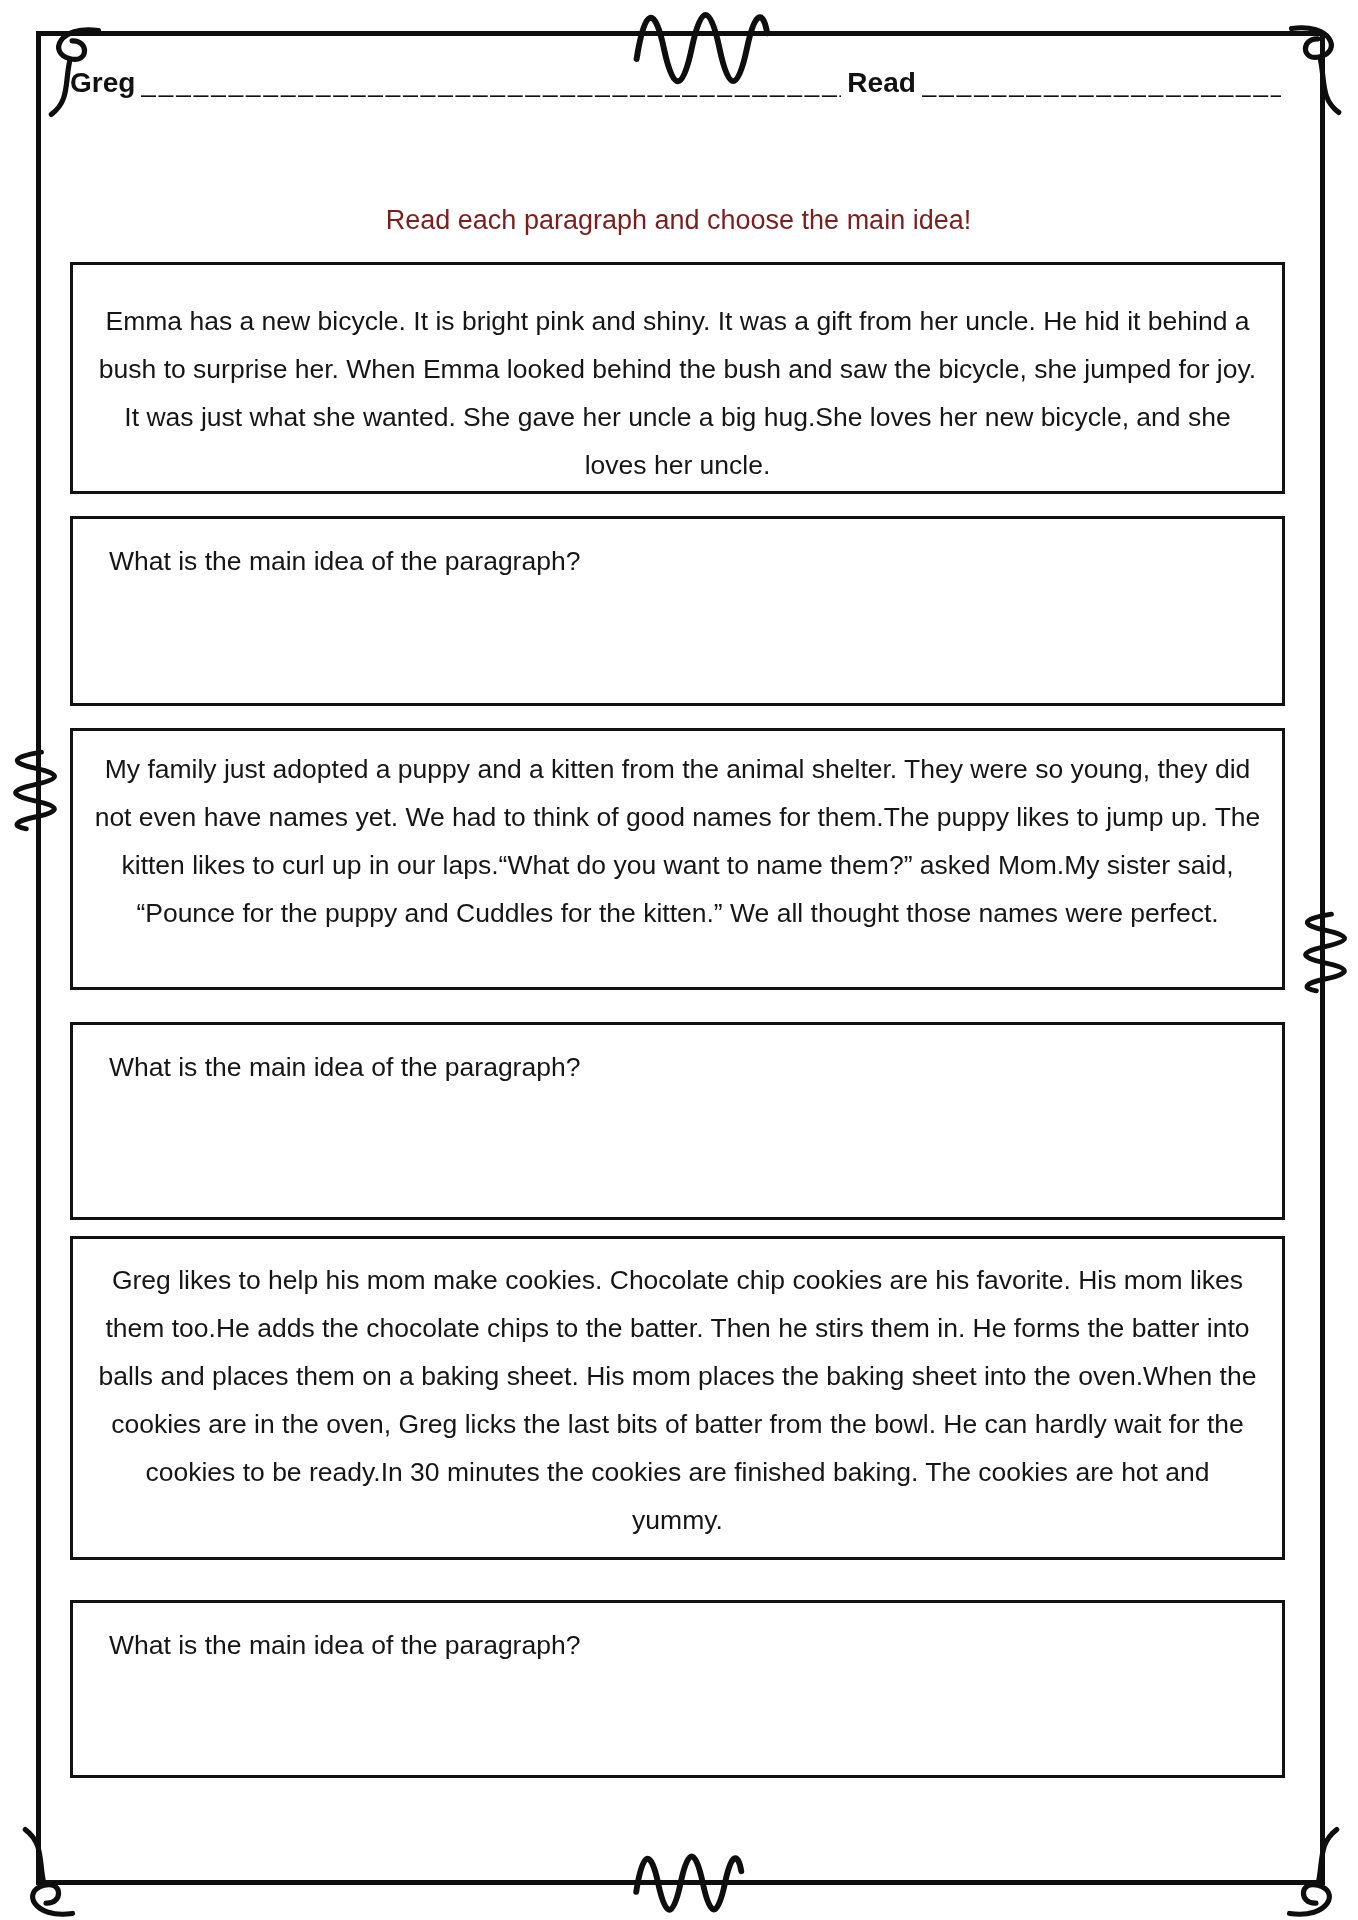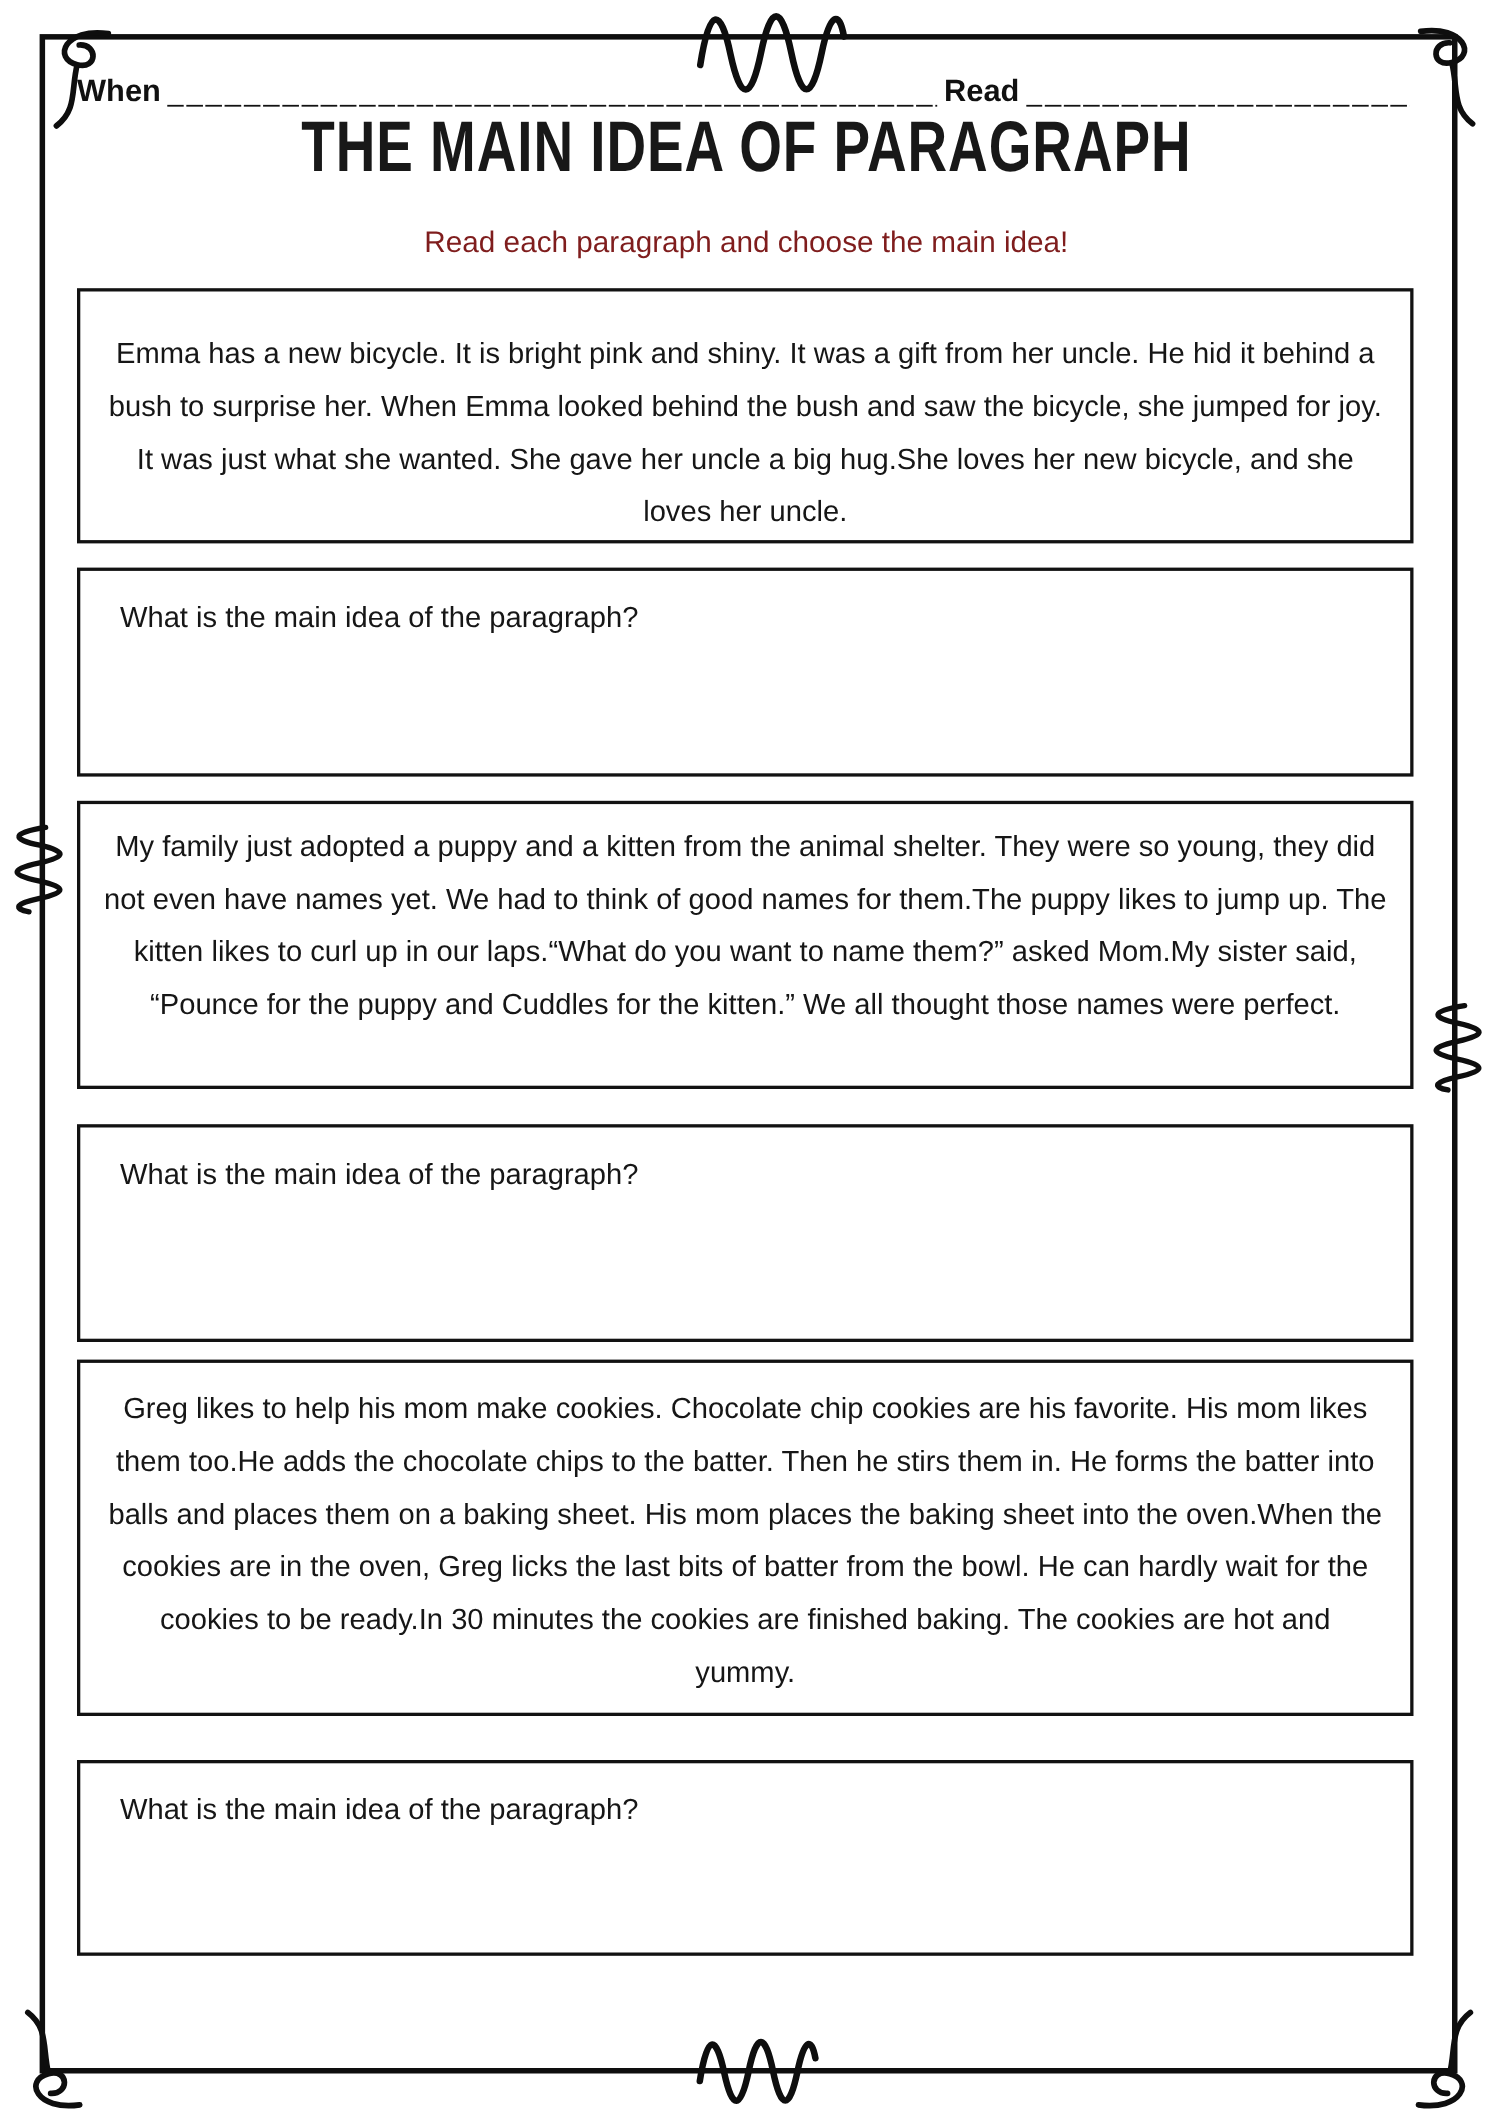--- a/index.html
+++ b/index.html
@@ -117,29 +117,26 @@
   </div>
   <div class="deco" style="left:1282px; top:1824px; width:66px; height:96px; transform:scale(-1,-1);">
     <svg width="66" height="96" viewBox="0 0 70 100" fill="none">
       <path d="M62,6 C20,0 8,30 32,36 C52,41 52,16 34,17 M32,36 C26,60 32,80 12,95" stroke="#0e0e0e" stroke-width="5.5" stroke-linecap="round"></path>
     </svg>
   </div>
 
   <div class="content">
 
     <div class="header-row">
-      <span class="hdr-label">When</span>
+      <span class="hdr-label">Greg</span>
       <span class="dashline dash-name">______________________________________________</span>
       <span class="hdr-label">Read</span>
       <span class="dashline dash-date">__________________________</span>
     </div>
 
-    <div class="title-wrap">
-      <span class="title-inner">THE MAIN IDEA OF PARAGRAPH</span>
-    </div>
     <div class="subtitle">Read each paragraph and choose the main idea!</div>
 
     <div class="wbox pbox1">
       <div class="passage">Emma has a new bicycle. It is bright pink and shiny. It was a gift from her uncle. He hid it behind a bush to surprise her. When Emma looked behind the bush and saw the bicycle, she jumped for joy. It was just what she wanted. She gave her uncle a big hug.She loves her new bicycle, and she loves her uncle.</div>
     </div>
 
     <div class="wbox qbox qbox1">
       <div class="question-text">What is the main idea of the paragraph?</div>
       <div class="answer-space"></div>
     </div>

